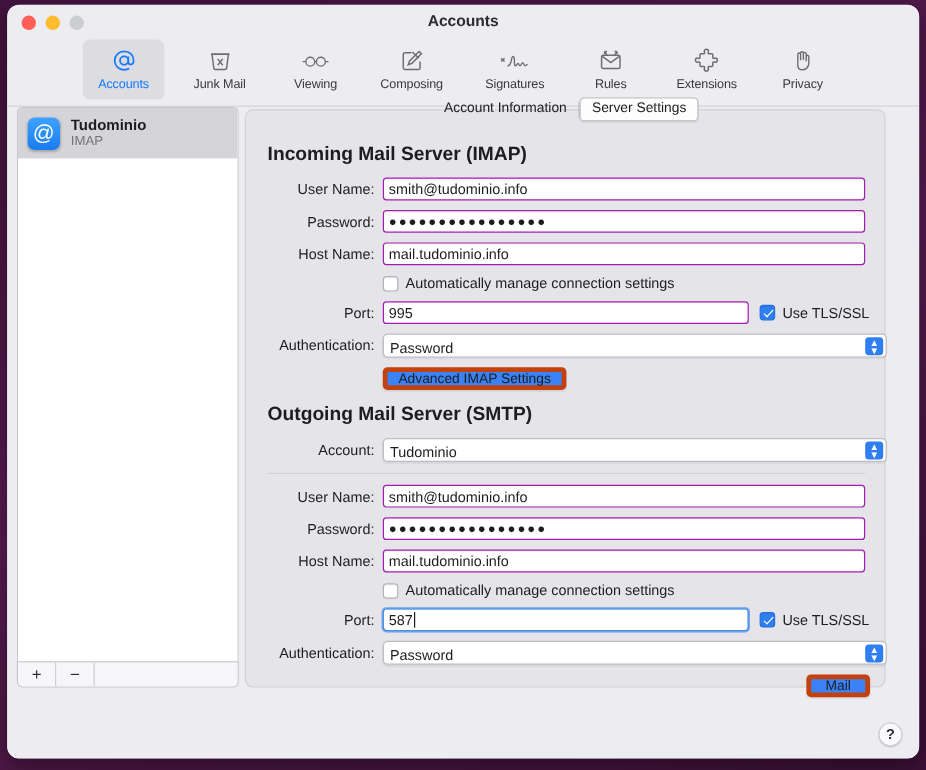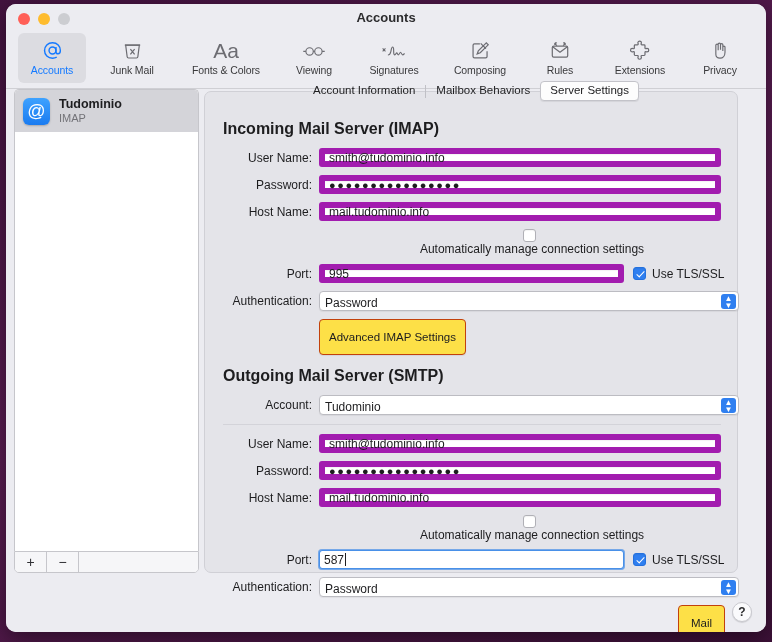--- a/index.html
+++ b/index.html
@@ -185,21 +185,21 @@
     padding-left: 18px;
   }
   .lbl {
     width: 96px; text-align: right;
     font-size: 12px; color: #1d1d1f;
     padding-right: 7px; flex: none;
   }
   .fld {
     height: 19px;
     background: #fff;
-    border: 6px solid #a21caf;
+    border: 1px solid #a21caf;
     border-radius: 3px;
     font-size: 12px; color: #1d1d1f;
     padding: 0 4px;
     display: flex; align-items: center;
     box-shadow: inset 0 1px 1px rgba(0,0,0,.05);
   }
   .fld.full  { width: 402px; }
   .fld.port  { width: 305px; }
   .fld.focus {
     border: 1px solid #4a90e8;
@@ -226,43 +226,43 @@
   }
   .popup .arrows {
     position: absolute; right: 2px; top: 2px;
     width: 15px; height: 15px;
     background: #2f7ff0; border-radius: 3px;
     display: flex; align-items: center; justify-content: center;
     color: #fff; font-size: 8px; line-height: 7px;
     flex-direction: column;
   }
 
-  .cbrow { display: flex; align-items: center; padding-left: 18px; margin-bottom: 8px; flex-direction: column; }
+  .cbrow { display: flex; align-items: flex-end; padding-left: 18px; margin-bottom: 8px; }
   .cb {
     width: 13px; height: 13px; border-radius: 3px;
     border: 1px solid #b0b0b6; background: #fff;
     flex: none; box-shadow: inset 0 1px 1px rgba(0,0,0,.05);
   }
   .cb.on {
     background: #2f7ff0; border-color: #2470dd;
     display: flex; align-items: center; justify-content: center;
   }
   .cb.on:after {
     content: "";
     width: 3px; height: 6.5px;
     border: solid #fff; border-width: 0 1.7px 1.7px 0;
     transform: rotate(43deg) translate(0px,-1px);
   }
   .cb-label { font-size: 12px; color: #1d1d1f; margin-left: 6px; }
 
   .btn {
     display: inline-flex; align-items: center; justify-content: center;
-    height: 36px; padding: 0 9px;
-    background: #fde047;
-    border: 1px solid #c2410c;
+    height: 19px; padding: 0 9px;
+    background: #3b82f6;
+    border: 4px solid #c2410c;
     border-radius: 4px;
     font-size: 11.5px; color: #1d1d1f;
     box-shadow: 0 1px 1px rgba(0,0,0,.07);
     cursor: default;
   }
   .hr {
     height: 1px; background: #d3d3d9;
     margin: 9px 18px 9px 18px;
   }
   #helpbtn {
@@ -306,56 +306,50 @@
       <div class="tb-ico">
         <svg width="21" height="22" viewBox="0 0 24 24" fill="none" stroke="currentColor" stroke-width="1.4">
           <path d="M4.2 5.4h15.6l-1.7 13.2a1.6 1.6 0 0 1-1.6 1.4H7.5a1.6 1.6 0 0 1-1.6-1.4z"></path>
           <path d="M3.2 5.4h17.6"></path>
           <path d="M9.6 9.8l4.8 6M14.4 9.8l-4.8 6"></path>
         </svg>
       </div>
       <div class="tb-label">Junk Mail</div>
     </div>
 
-    <div class="tb-item wide">
-      <div class="tb-ico">
-        <span style="font-size:21px;color:#6c6c72;line-height:21px;">Aa</span>
-      </div>
-      <div class="tb-label">Fonts &amp; Colors</div>
-    </div>
 
     <div class="tb-item">
       <div class="tb-ico">
         <svg width="24" height="16" viewBox="0 0 30 16" fill="none" stroke="currentColor" stroke-width="1.4">
           <circle cx="9.5" cy="8.5" r="4.6"></circle>
           <circle cx="20.5" cy="8.5" r="4.6"></circle>
           <path d="M14.1 8.5h1.8M4.9 8.5H1.6M25.1 8.5h3.3"></path>
         </svg>
       </div>
       <div class="tb-label">Viewing</div>
     </div>
 
     <div class="tb-item mid">
       <div class="tb-ico">
+        <svg width="21" height="21" viewBox="0 0 24 24" fill="none" stroke="currentColor" stroke-width="1.4">
+          <path d="M19.5 12.8v6.1a1.6 1.6 0 0 1-1.6 1.6H5.1a1.6 1.6 0 0 1-1.6-1.6V6.1a1.6 1.6 0 0 1 1.6-1.6h6.2"></path>
+          <path d="M14.6 3.4l6 6M21 2.9l-9.1 9.1-1.3 3.5 3.5-1.3 9.1-9.1z" transform="translate(-2.4,0.4)"></path>
+        </svg>
+      </div>
+      <div class="tb-label">Composing</div>
+    </div>
+
+    <div class="tb-item mid">
+      <div class="tb-ico">
         <svg width="26" height="19" viewBox="0 0 32 20" fill="none" stroke="currentColor" stroke-width="1.4">
           <path d="M2 7.5l3.5 3.5M5.5 7.5L2 11"></path>
           <path d="M8.5 15.5c1.8 0 3-1.8 3.6-4.2.6-2.4.7-5.6 2.2-5.6 1.4 0 1.3 3.4 1.3 6 0 1.8.3 3.6 1.4 3.6 1.1 0 1.5-2.4 2.4-2.4.8 0 .9 2.4 2 2.4 1.3 0 1.6-3.2 2.6-3.2 1 0 1.3 3.2 2.6 3.2 1 0 1.7-1 2.4-1.7"></path>
         </svg>
       </div>
       <div class="tb-label">Signatures</div>
-    </div>
-
-    <div class="tb-item mid">
-      <div class="tb-ico">
-        <svg width="21" height="21" viewBox="0 0 24 24" fill="none" stroke="currentColor" stroke-width="1.4">
-          <path d="M19.5 12.8v6.1a1.6 1.6 0 0 1-1.6 1.6H5.1a1.6 1.6 0 0 1-1.6-1.6V6.1a1.6 1.6 0 0 1 1.6-1.6h6.2"></path>
-          <path d="M14.6 3.4l6 6M21 2.9l-9.1 9.1-1.3 3.5 3.5-1.3 9.1-9.1z" transform="translate(-2.4,0.4)"></path>
-        </svg>
-      </div>
-      <div class="tb-label">Composing</div>
     </div>
 
     <div class="tb-item">
       <div class="tb-ico">
         <svg width="22" height="21" viewBox="0 0 24 24" fill="none" stroke="currentColor" stroke-width="1.4">
           <rect x="3.2" y="7" width="17.6" height="12.6" rx="1.6"></rect>
           <path d="M3.6 7.8l8.4 6.2 8.4-6.2"></path>
           <path d="M8.3 6.6L6.1 3.4M6.1 3.4h2.3M6.1 3.4v2.3"></path>
           <path d="M15.7 6.6l2.2-3.2M17.9 3.4h-2.3M17.9 3.4v2.3"></path>
         </svg>
@@ -515,21 +509,20 @@
           <div class="btn" style="padding:0 12px;">Mail</div>
         </div>
 
       </div>
     </div>
 
     <div id="tabs" style="left:198px;top:-8px;">
       <div class="tabbar">
         <div class="tab">Account Information</div>
         <div class="tab-sep"></div>
-        <div class="tab">Mailbox Behaviors</div>
         <div class="tab active">Server Settings</div>
       </div>
     </div>
 
     <div id="helpbtn">?</div>
 
   </div>
 </div>
 
 </body></html>

